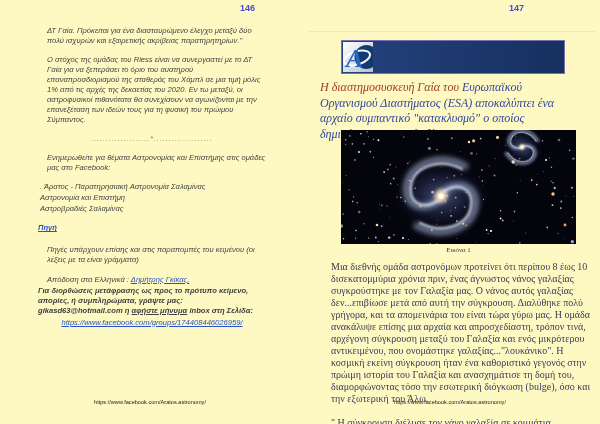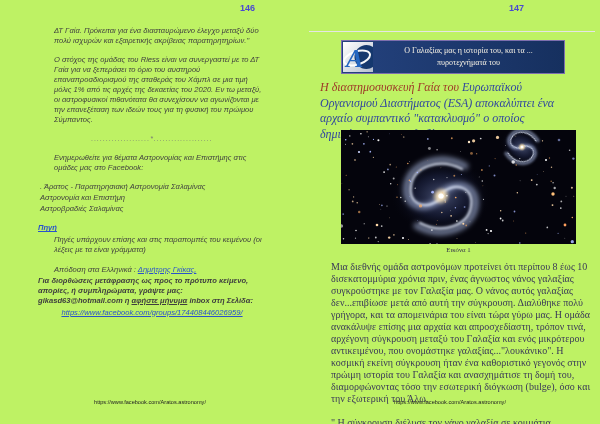--- a/index.html
+++ b/index.html
@@ -1,27 +1,27 @@
 <!DOCTYPE html>
 <html><head>
 <meta charset="utf-8">
 <style>
   html,body{margin:0;padding:0;background:#ffffff;}
-  .screen{position:relative;width:600px;height:424px;background:#bef264;overflow:hidden;
+  .screen{position:relative;width:600px;height:424px;background:#fef9c3;overflow:hidden;
           font-family:"Liberation Sans",sans-serif;}
   .pagenum{position:absolute;top:3px;font-size:9px;font-weight:bold;color:var(--pagenum-blue,#4a48d2);}
   
   .left-body{position:absolute;left:38px;top:26px;width:228px;
              font-style:italic;font-size:7.6px;line-height:1.32;color:var(--left-ink,#3f3f3f);}
-  .left-body p{margin:0 0 9px 16px;}
+  .left-body p{margin:0 0 9px 9px;}
   .divider{ text-align:center;color:#777;font-size:7px;letter-spacing:1px;margin:2px 0 10px 0;}
   .groups{margin:0 0 9px 2px;}
   .groups div{margin:0 0 1px 0;}
   .link{color:var(--link-blue,#2a52cc);text-decoration:underline;cursor:pointer;}
-  .srclink{font-weight:bold;display:inline-block;margin-bottom:2px;}
+  .srclink{font-weight:bold;display:inline-block;margin-bottom:12px;}
   .boldblk{font-weight:bold;margin:0 0 2px 0;}
   .ulined{text-decoration:underline;margin-top:28px;}
   .urlrow{text-align:center;margin-top:2px;}
   .footer{position:absolute;top:399px;width:300px;text-align:center;font-size:5.6px;color:#222;
           font-style:normal;}
   
   .rp-rule{position:absolute;left:309px;top:31px;width:286px;height:1px;background:#e5e5e5;}
   .banner{position:absolute;left:341px;top:40px;width:224px;height:34px;
           background:linear-gradient(90deg,var(--banner-bg,#24427e),#16305f);
           display:flex;align-items:center;border:1px solid #7d6fae;box-sizing:border-box;}
@@ -77,24 +77,20 @@
           <linearGradient id="lgrad" x1="0" y1="0" x2="1" y2="1">
             <stop offset="0" stop-color="#ffffff"></stop>
               <stop offset="1" stop-color="#b6c0ce"></stop>
           </linearGradient>
         </defs>
         <rect width="30" height="30" fill="url(#lgrad)"></rect>
         <circle cx="23.5" cy="15" r="12" fill="#15386e"></circle>
         <ellipse cx="14" cy="16" rx="13.5" ry="6.5" fill="none" stroke="#ffffff" stroke-width="2" transform="rotate(-18 14 16)" opacity="0.95"></ellipse>
         <text x="3" y="25" font-family="Liberation Serif, serif" font-size="26" font-style="italic" font-weight="bold" fill="#2566c0">A</text>
       </svg>
-    </div>
-    <div class="banner-text">
-      <div>Ο Γαλαξίας μας η ιστορία του, και τα ...</div>
-      <div>πυροτεχνήματά του</div>
     </div>
   </div>
 
   <div class="headline"><span class="red">Η διαστημοσυσκευή Γαία του </span><span class="blue">Ευρωπαϊκού Οργανισμού Διαστήματος (ESA) αποκαλύπτει ένα αρχαίο συμπαντικό "κατακλυσμό" ο οποίος δημιούργησε τον Γαλαξία μας</span></div>
 
   <div class="figure">
     <svg viewBox="0 0 235 114" width="235" height="114">
       <defs>
         <radialGradient id="halo">
           <stop offset="0" stop-color="#8fa0d8" stop-opacity="0.5"></stop>

